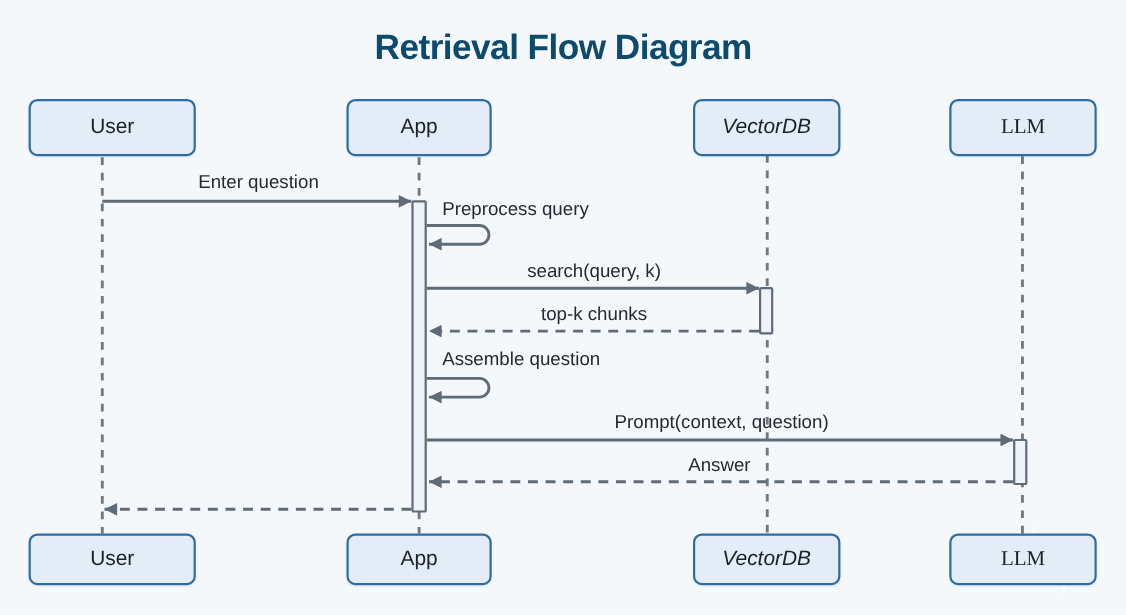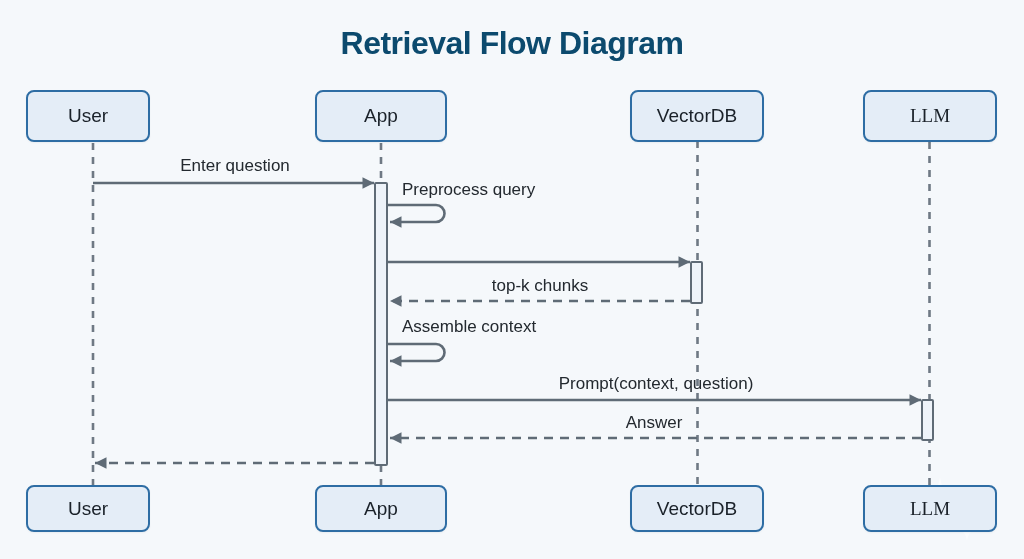--- a/index.html
+++ b/index.html
@@ -40,23 +40,23 @@
     border-radius: 8px;
     display: flex;
     align-items: center;
     justify-content: center;
     font-size: 19px;
     color: #1a2129;
     box-shadow: 0 1px 2px rgba(30,60,90,0.06);
   }
   .actor-top    { top: 90px;  height: 52px; }
   .actor-bottom { top: 485px; height: 47px; }
-  .actor-user     { left: 26px;  width: 124px; }
+  .actor-user     { left: 26px;  width: 152px; }
   .actor-app      { left: 315px; width: 132px; }
-  .actor-vectordb { left: 630px; width: 134px; }
+  .actor-vectordb { left: 630px; width: 134px; font-style: italic; }
   .actor-llm      { left: 863px; width: 134px; font-family: Liberation Serif, serif; }
 
   .msg {
     position: absolute;
     font-size: 17px;
     color: #23292f;
     white-space: nowrap;
     line-height: 1.2;
   }
   .msg.centered { transform: translateX(-50%); }
@@ -112,18 +112,19 @@
   <div class="actor-box actor-top actor-vectordb">VectorDB</div>
   <div class="actor-box actor-top actor-llm">LLM</div>
 
   <div class="actor-box actor-bottom actor-user">User</div>
   <div class="actor-box actor-bottom actor-app">App</div>
   <div class="actor-box actor-bottom actor-vectordb">VectorDB</div>
   <div class="actor-box actor-bottom actor-llm">LLM</div>
 
   <div class="msg centered" style="left:235px; top:156px;">Enter question</div>
   <div class="msg" style="left:402px; top:180px;">Preprocess query</div>
+  <div class="msg centered" style="left:540px; top:237px;">search(query, k)</div>
   <div class="msg centered" style="left:540px; top:276px;">top-k chunks</div>
-  <div class="msg" style="left:402px; top:317px;">Assemble context</div>
+  <div class="msg" style="left:402px; top:317px;">Assemble question</div>
   <div class="msg centered" style="left:656px; top:374px;">Prompt(context, question)</div>
   <div class="msg centered" style="left:654px; top:413px;">Answer</div>
 
 </div>
 
 </body></html>

